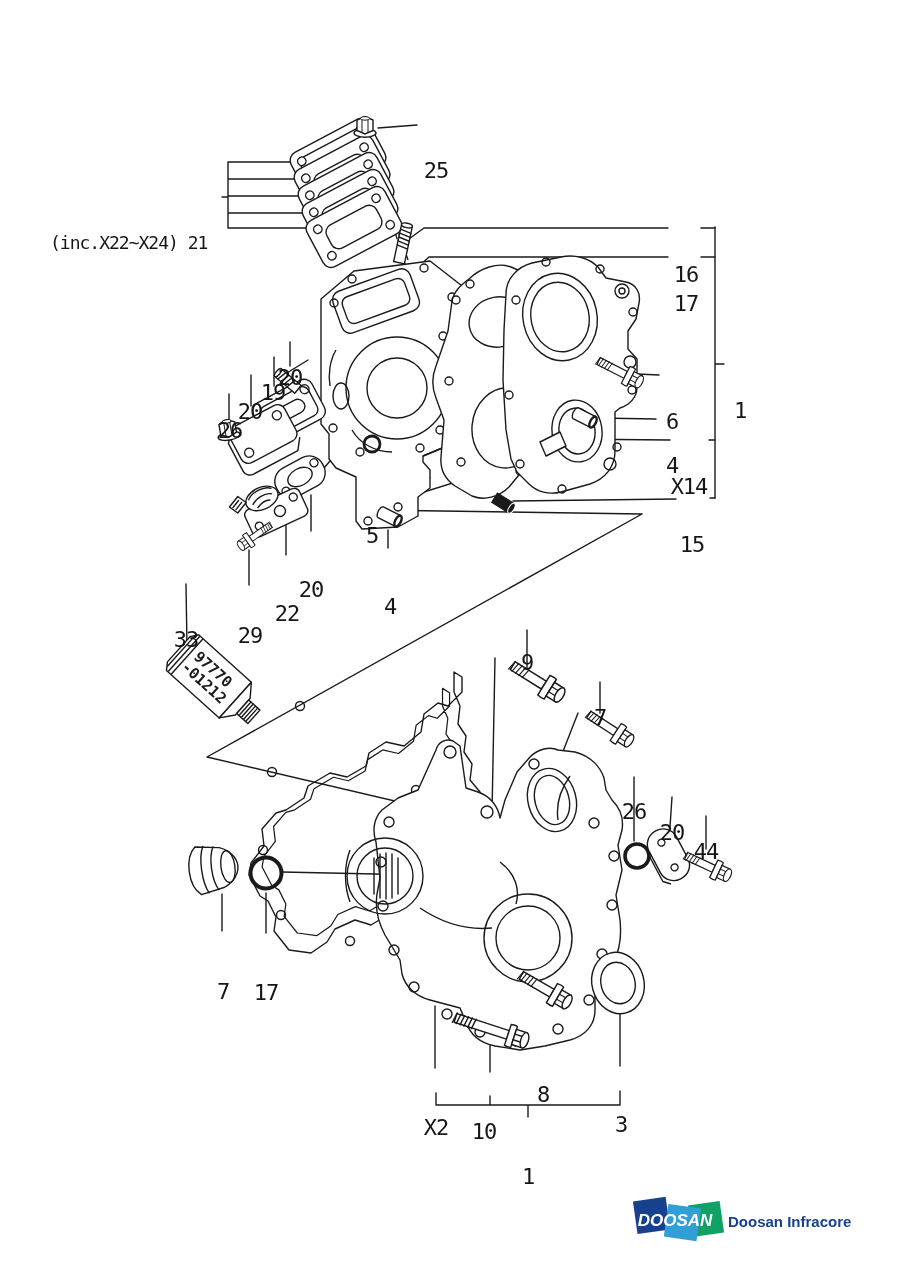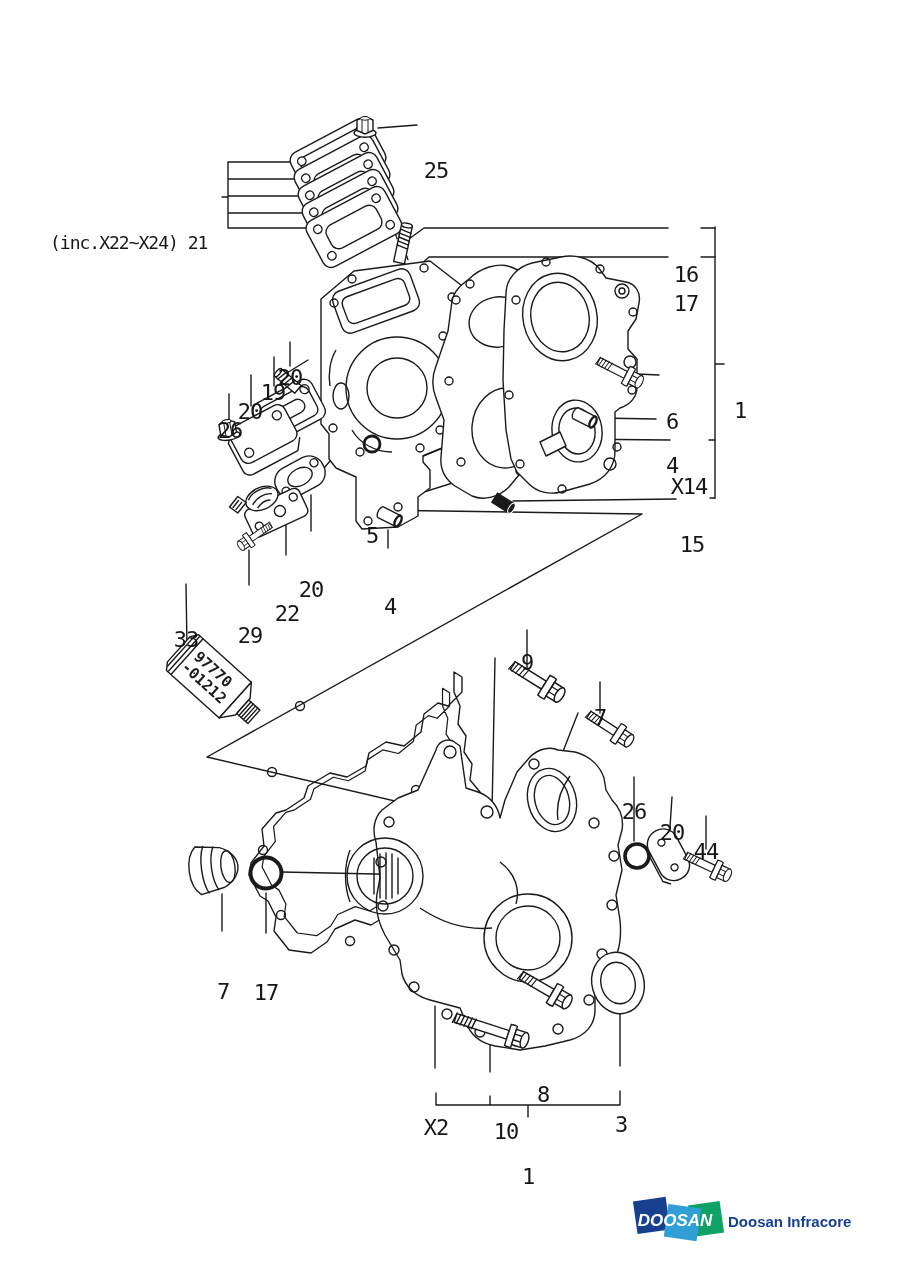--- a/index.html
+++ b/index.html
@@ -366,18 +366,18 @@
 <div class="callout" style="left:250px;top:589px">29</div>
 <div class="callout" style="left:186px;top:593px">33</div>
 <div class="callout" style="left:527px;top:616px">9</div>
 <div class="callout" style="left:600px;top:671px">7</div>
 <div class="callout" style="left:634px;top:765px">26</div>
 <div class="callout" style="left:672px;top:786px">20</div>
 <div class="callout" style="left:706px;top:805px">44</div>
 <div class="callout" style="left:223px;top:945px">7</div>
 <div class="callout" style="left:266px;top:946px">17</div>
 <div class="callout" style="left:436px;top:1081px">X2</div>
-<div class="callout" style="left:506px;top:1085px">10</div>
+<div class="callout" style="left:484px;top:1085px">10</div>
 <div class="callout" style="left:543px;top:1048px">8</div>
 <div class="callout" style="left:621px;top:1078px">3</div>
 <div class="callout" style="left:528px;top:1130px">1</div>
 
 </div>
 
 </body></html>

